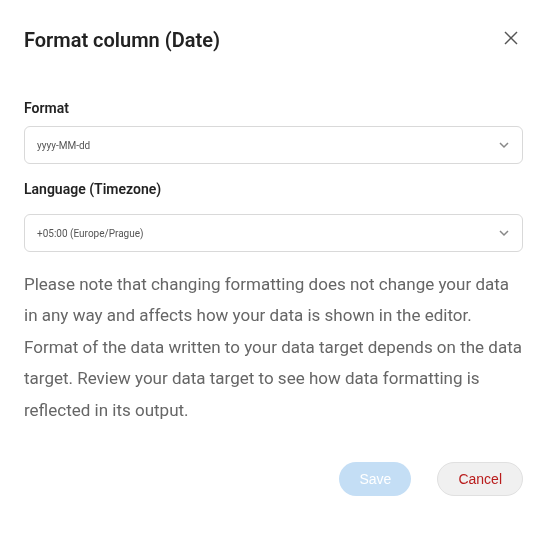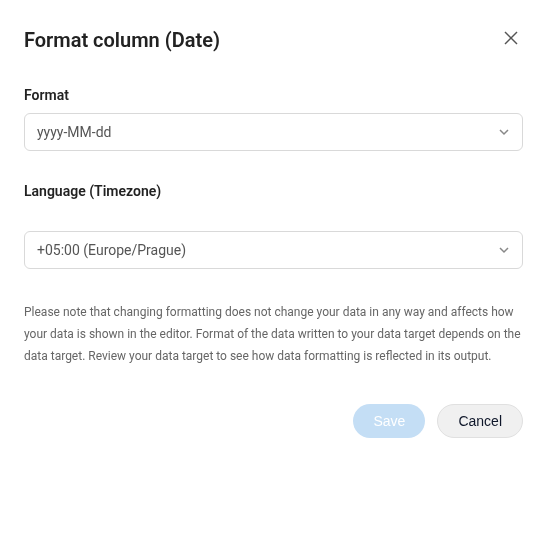--- a/index.html
+++ b/index.html
@@ -12,104 +12,104 @@
       background: #ffffff;
       width: 547px;
       height: 536px;
       padding: 28px 24px 24px 24px;
       color: #333;
     }
     .header {
       display: flex;
       justify-content: space-between;
       align-items: center;
-      margin-bottom: 35px;
+      margin-bottom: 48px;
     }
     .title {
       font-size: 20px;
       font-weight: 600;
       color: #222;
     }
     .close-btn {
       width: 24px;
       height: 24px;
       display: flex;
       align-items: center;
       justify-content: center;
       cursor: pointer;
       color: #555;
     }
     .close-btn svg {
       width: 16px;
       height: 16px;
     }
     .field-group {
-      margin-bottom: 32px;
+      margin-bottom: 17px;
     }
     .field-label {
       font-size: 14px;
       font-weight: 600;
       color: #222;
       margin-bottom: 10px;
       display: block;
     }
     .select-control {
       width: 100%;
       height: 38px;
       border: 1px solid #d9d9d9;
       border-radius: 6px;
       background: #fff;
       display: flex;
       align-items: center;
       justify-content: space-between;
       padding: 0 12px;
       cursor: pointer;
-      font-size: 14px;
+      font-size: 10px;
       color: #555;
     }
     .select-control .chevron {
       color: #888;
       display: flex;
       align-items: center;
     }
     .select-control .chevron svg {
       width: 12px;
       height: 12px;
     }
     .note-text {
-      font-size: 12px;
+      font-size: 17px;
       line-height: 1.85;
       color: #666;
       margin-top: 2px;
     }
     .footer {
       display: flex;
       justify-content: flex-end;
-      gap: 12px;
+      gap: 26px;
       margin-top: 36px;
     }
     .btn {
       height: 34px;
       padding: 0 20px;
       border-radius: 17px;
       font-size: 14px;
       font-weight: 500;
       border: none;
       cursor: pointer;
       display: flex;
       align-items: center;
       justify-content: center;
     }
     .btn-save {
       background: #c4def5;
       color: #fff;
     }
     .btn-cancel {
       background: #f0f0f0;
-      color: #0f172a;
+      color: #b91c1c;
       border: 1px solid #e0e0e0;
     }
   </style>
 </head>
 <body>
 
 <div class="header">
   <h1 class="title">Format column (Date)</h1>
   <div class="close-btn">
     <span>

